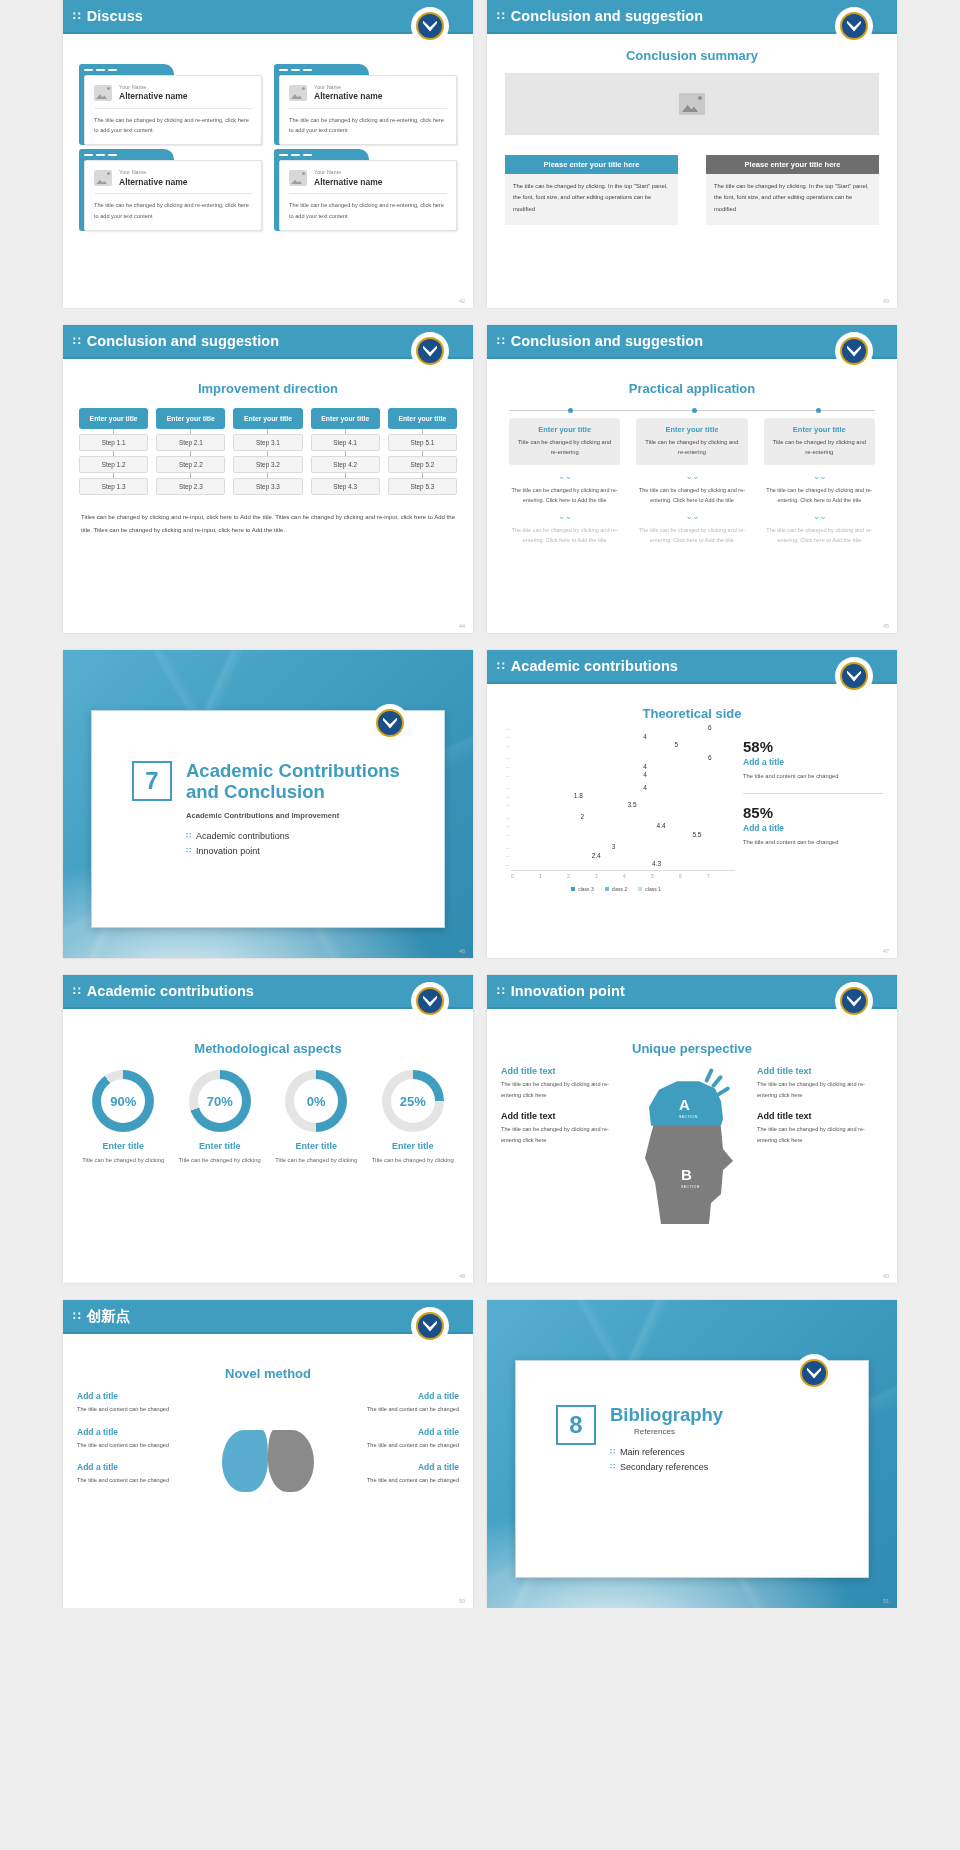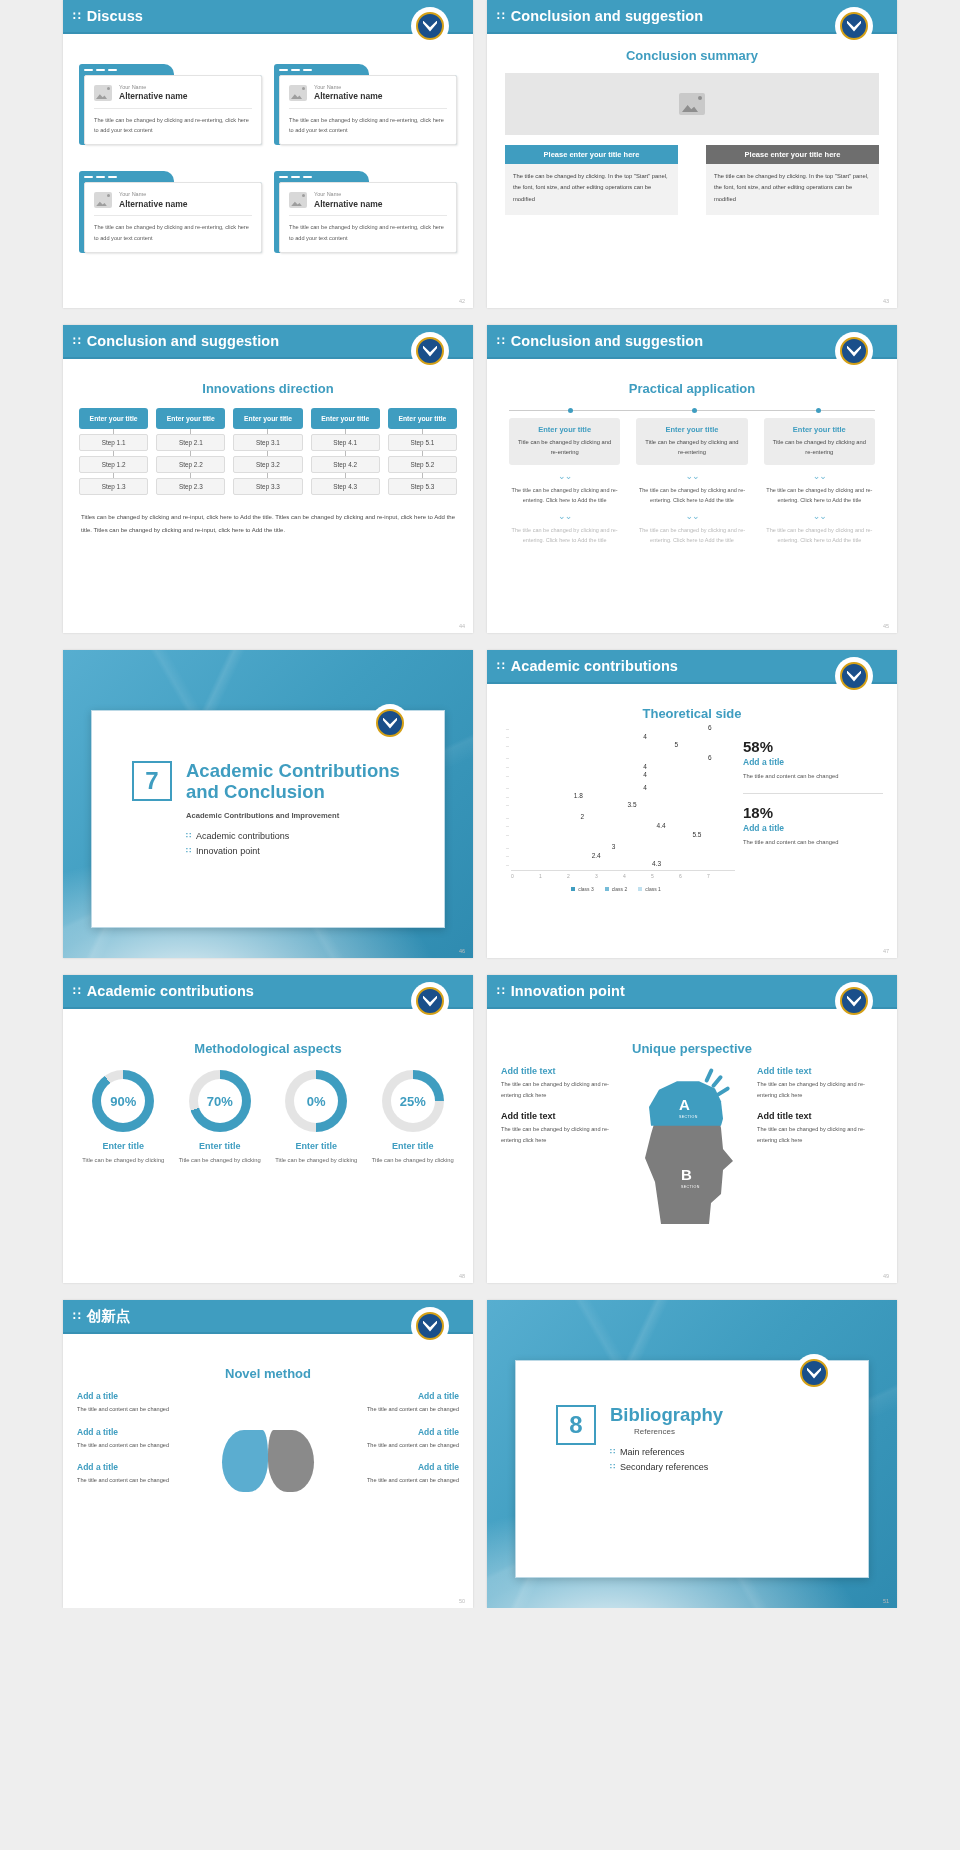--- a/index.html
+++ b/index.html
@@ -74,21 +74,21 @@
   }
   .pgnum {
     position: absolute;
     right: 8px; bottom: 4px;
     font-size: 5.5px;
     color: #bbbbbb;
   }
   .sect-title { text-align:center; color:#3f9dc0; font-size:13px; font-weight:bold; }
 
   
-  .folders { display:grid; grid-template-columns:1fr 1fr; gap:26px 12px; padding: 30px 16px 0 16px; }
+  .folders { display:grid; grid-template-columns:1fr 1fr; gap:4px 12px; padding: 30px 16px 0 16px; }
   .folder { position: relative; }
   .folder .tab {
     width: 95px; height: 11px; background:#3f9dc0;
     border-radius: 3px 10px 0 0; position: relative;
     display:flex; align-items:center; padding-left:5px; gap:3px;
   }
   .folder .tab i { display:block; width:9px; height:2px; background:#ffffff; border-radius:1px; }
   .folder .body-wrap { position: relative; }
   .folder .shade { position:absolute; left:0; top:0; width:100%; height:100%; background:#3f9dc0; border-radius:0 3px 3px 3px; }
   .folder .card {
@@ -111,21 +111,21 @@
 
   
   .s43-body { padding: 14px 18px 0 18px; }
   .imgbox { margin-top:10px; height:62px; background:#e6e6e6; display:flex; align-items:center; justify-content:center; }
   .imgbox .big {
     width:26px; height:22px; background:#c9c9c9; border-radius:2px; position:relative;
   }
   .imgbox .big::before{content:"";position:absolute;left:3px;bottom:3px;width:16px;height:10px;background:#8e8e8e;
     clip-path: polygon(0 100%, 35% 30%, 58% 72%, 76% 48%, 100% 100%);}
   .imgbox .big::after{content:"";position:absolute;right:3px;top:3px;width:4px;height:4px;border-radius:50%;background:#8e8e8e;}
-  .two { display:grid; grid-template-columns:1fr 1fr; gap:28px; margin-top:10px; }
+  .two { display:grid; grid-template-columns:1fr 1fr; gap:28px; margin-top:20px; }
   .tcol .cap { color:#ffffff; font-size:7.5px; font-weight:bold; text-align:center; padding:5px 0; }
   .tcol .cap.blue { background:#3f9dc0; }
   .tcol .cap.gray { background:#6e6e6e; }
   .tcol .txt { background:#f2f2f2; font-size:5.8px; color:#444; line-height:1.95; padding:7px 8px 10px 8px; }
 
   
   .steps { display:grid; grid-template-columns:repeat(5,1fr); gap:8px; padding:0 16px; margin-top:12px; }
   .stepcol .head {
     background:#3f9dc0; color:#fff; font-size:6.8px; font-weight:bold;
     text-align:center; padding:7px 0; border-radius:3px;
@@ -377,21 +377,21 @@
 
   <div class="slide">
     <div class="hdr">
       <span class="dots">∷</span>
       <span class="t">Conclusion and suggestion</span>
     </div>
     <div class="seal">
         <div class="ring"></div>
       </div>
     <div style="margin-top:22px">
-      <div class="sect-title">Innovations direction</div>
+      <div class="sect-title">Improvement direction</div>
     </div>
     <div class="steps">
       <div class="stepcol">
         <div class="head">Enter your title</div>
         <div class="conn"></div>
           <div class="cell">Step 1.1</div>
         <div class="conn"></div>
           <div class="cell">Step 1.2</div>
         <div class="conn"></div>
           <div class="cell">Step 1.3</div>
@@ -630,21 +630,21 @@
         </div>
       </div>
       <div class="statcol">
         <div>
           <div class="pct">58%</div>
           <div class="at">Add a title</div>
           <div class="sd">The title and content can be changed</div>
         </div>
         <hr>
         <div>
-          <div class="pct">18%</div>
+          <div class="pct">85%</div>
           <div class="at">Add a title</div>
           <div class="sd">The title and content can be changed</div>
         </div>
       </div>
     </div>
     <div class="pgnum">47</div>
   </div>
 
   <div class="slide">
     <div class="hdr">

